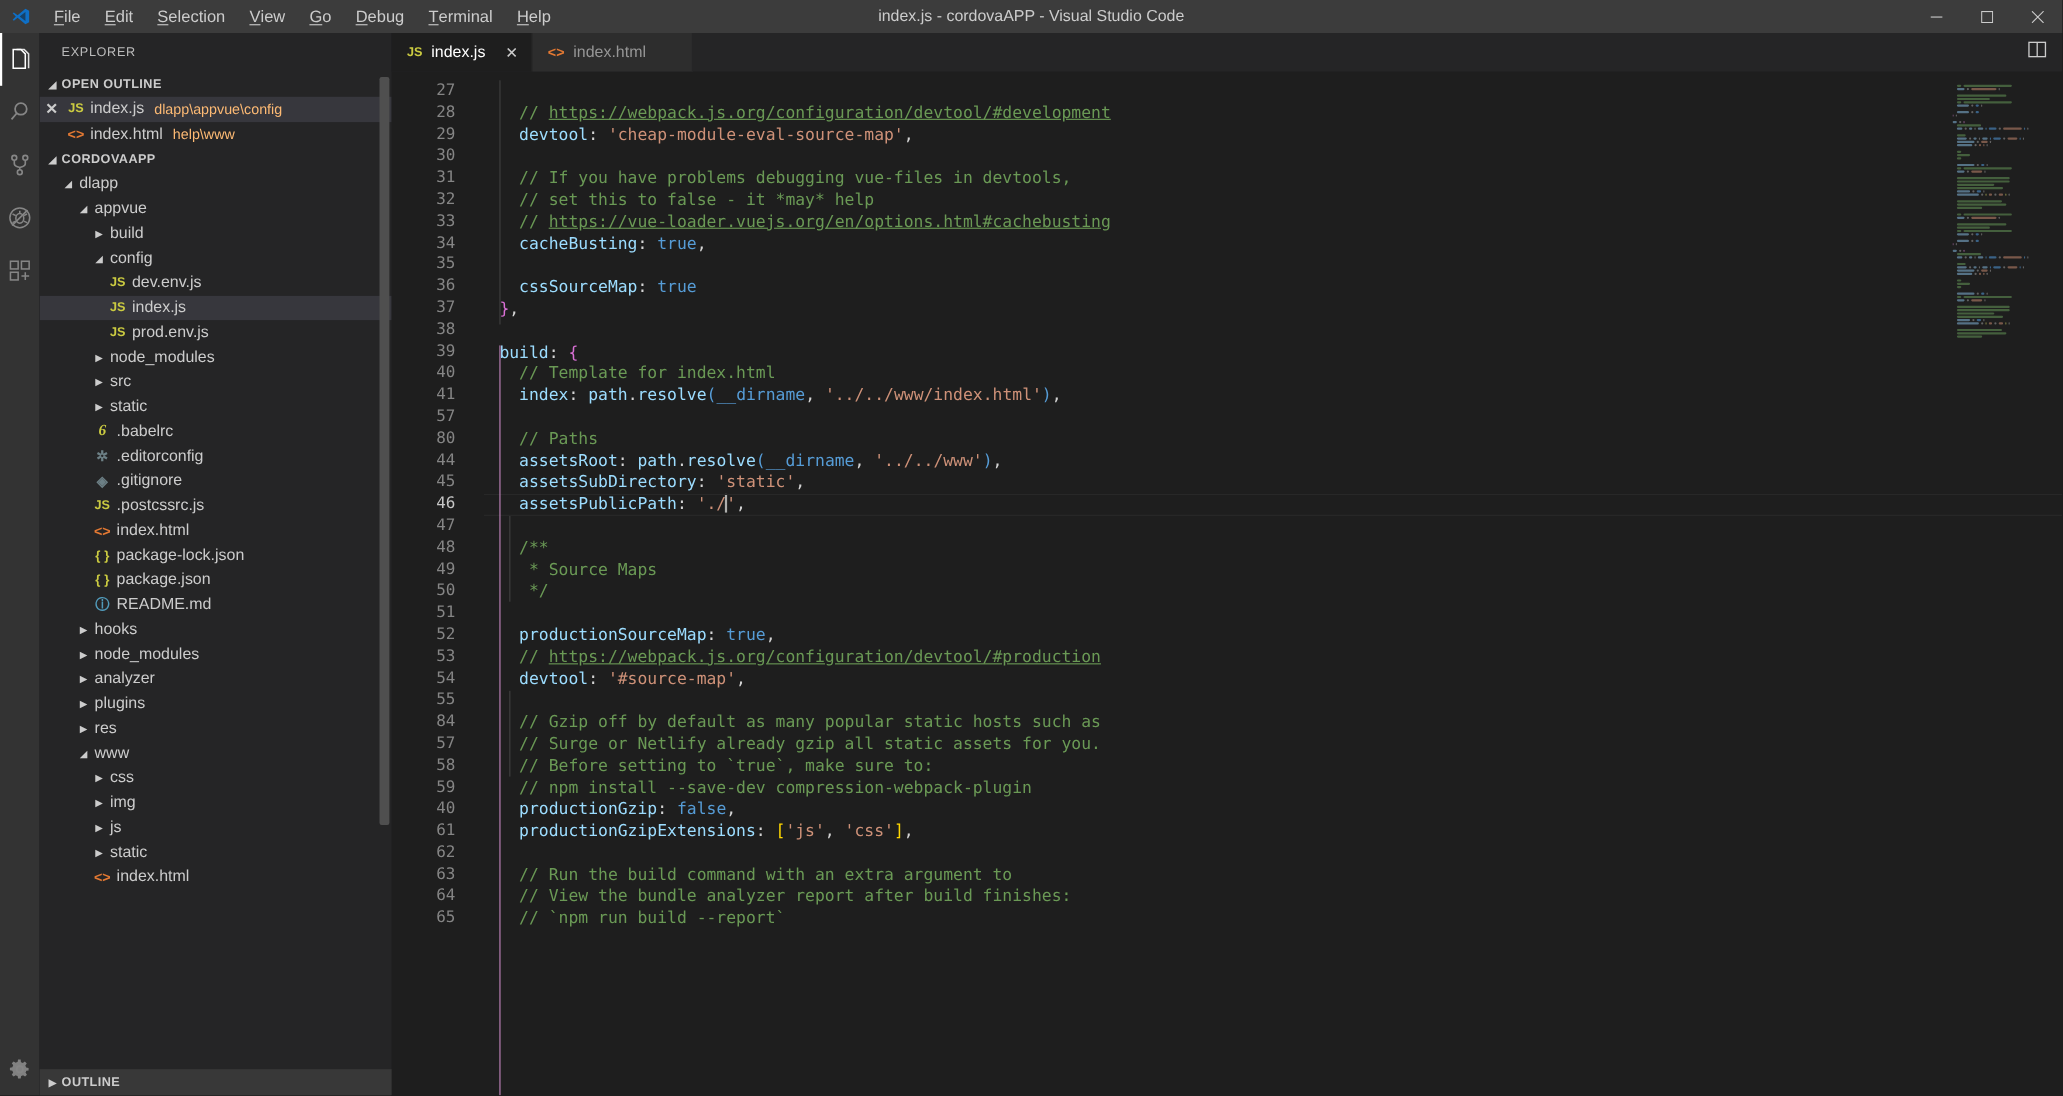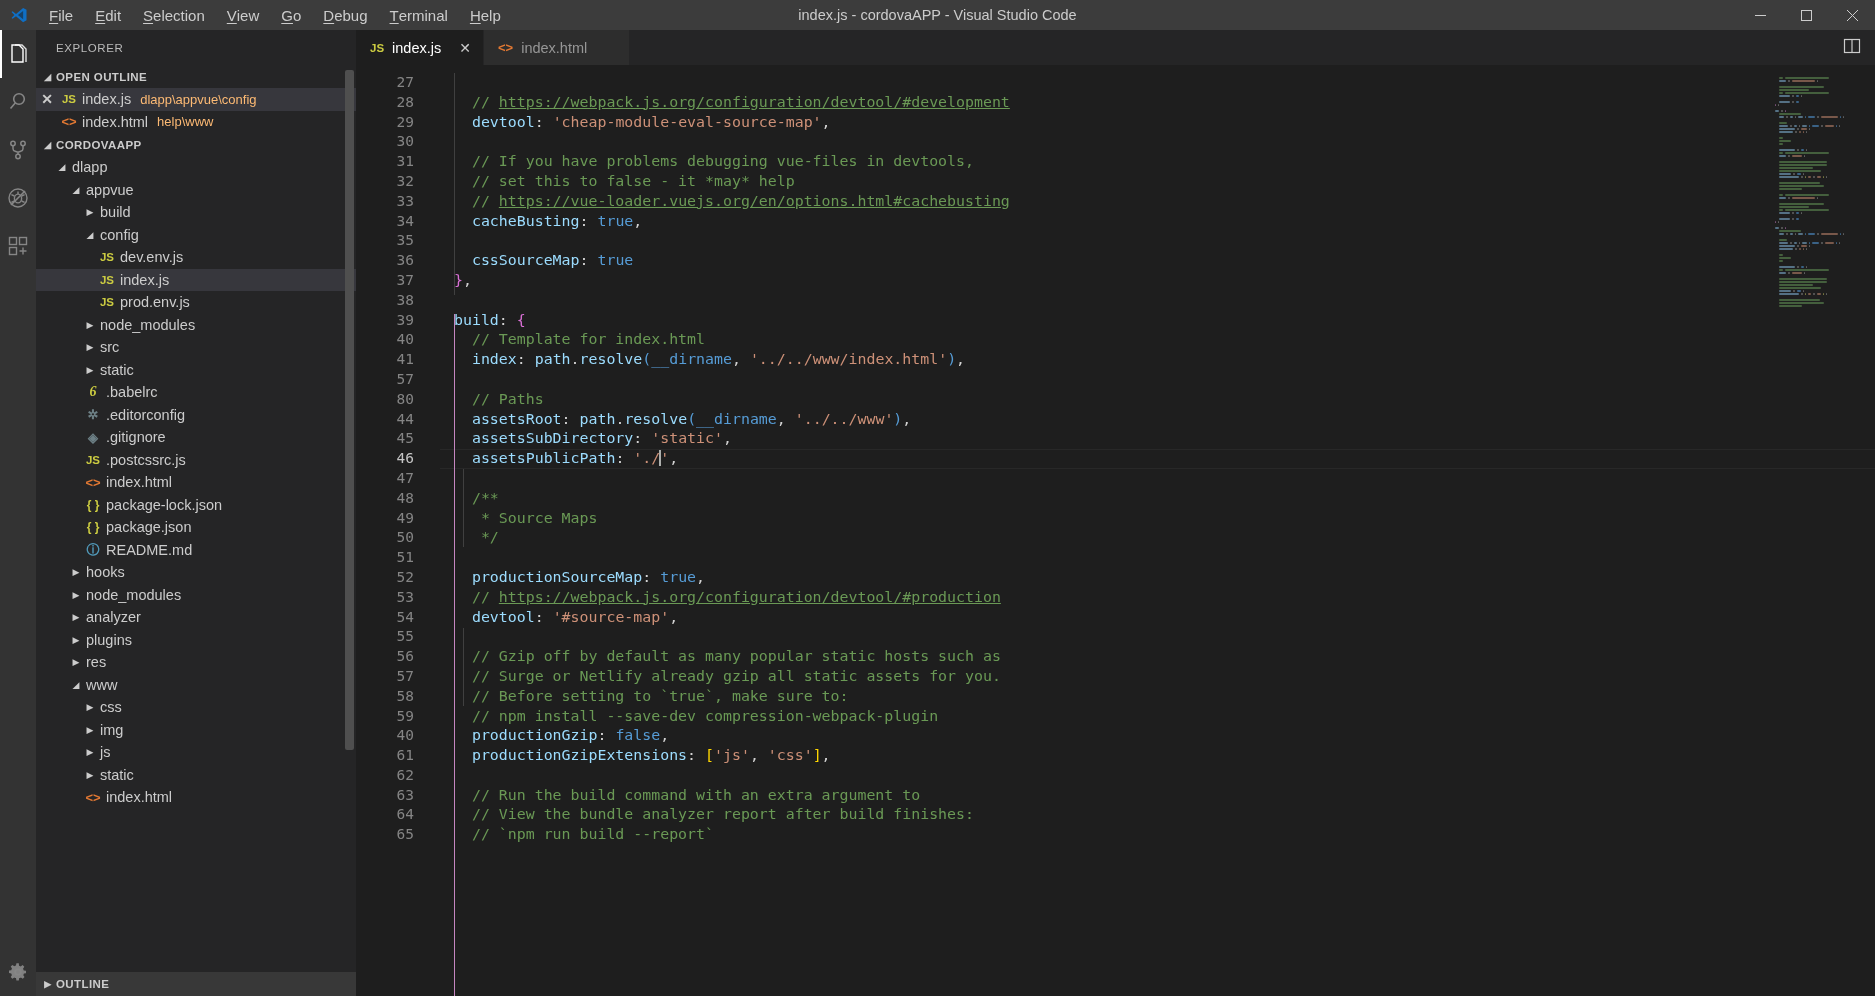--- a/index.html
+++ b/index.html
@@ -546,21 +546,21 @@
           <div class="ln active">46</div>
           <div class="ln">47</div>
           <div class="ln">48</div>
           <div class="ln">49</div>
           <div class="ln">50</div>
           <div class="ln">51</div>
           <div class="ln">52</div>
           <div class="ln">53</div>
           <div class="ln">54</div>
           <div class="ln">55</div>
-          <div class="ln">56</div>
+          <div class="ln">84</div>
           <div class="ln">57</div>
           <div class="ln">58</div>
           <div class="ln">59</div>
           <div class="ln">40</div>
           <div class="ln">61</div>
           <div class="ln">62</div>
           <div class="ln">63</div>
           <div class="ln">64</div>
           <div class="ln">65</div>
         </div>

